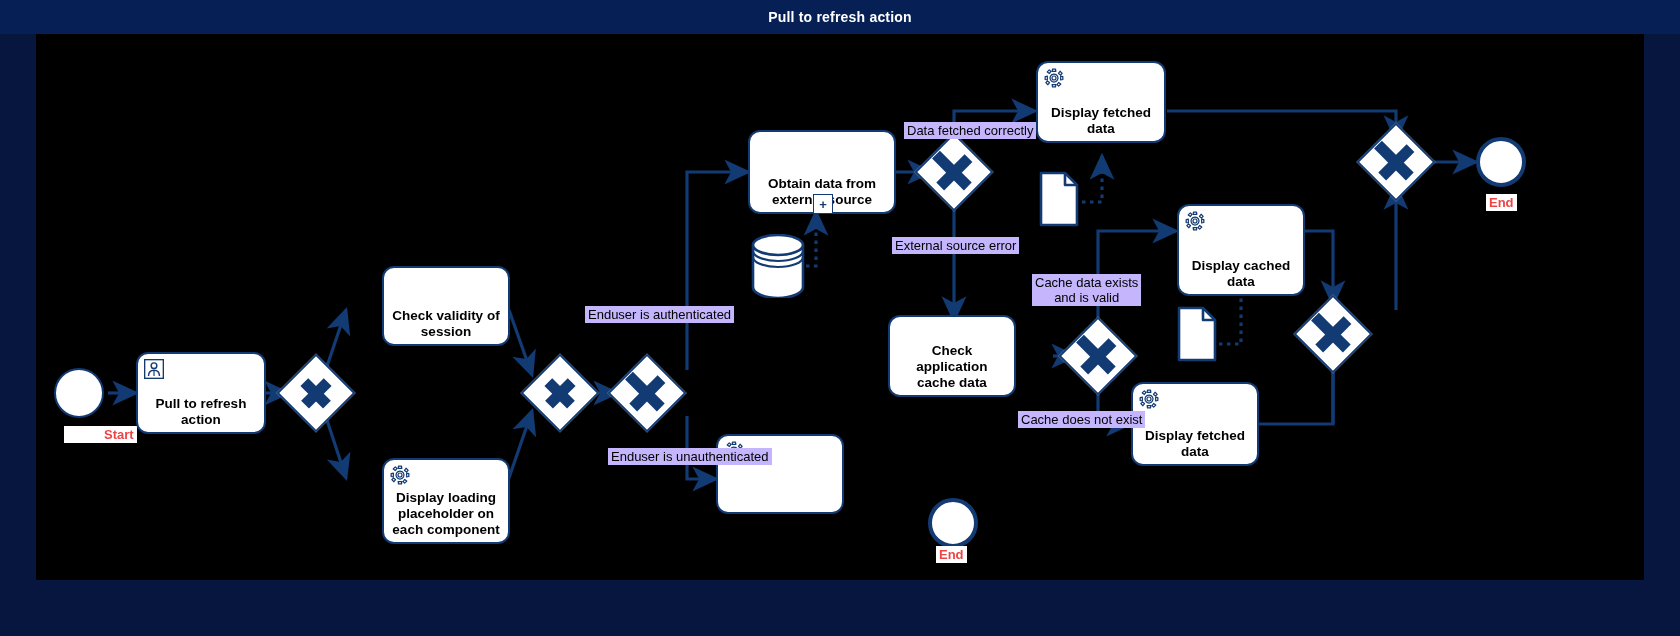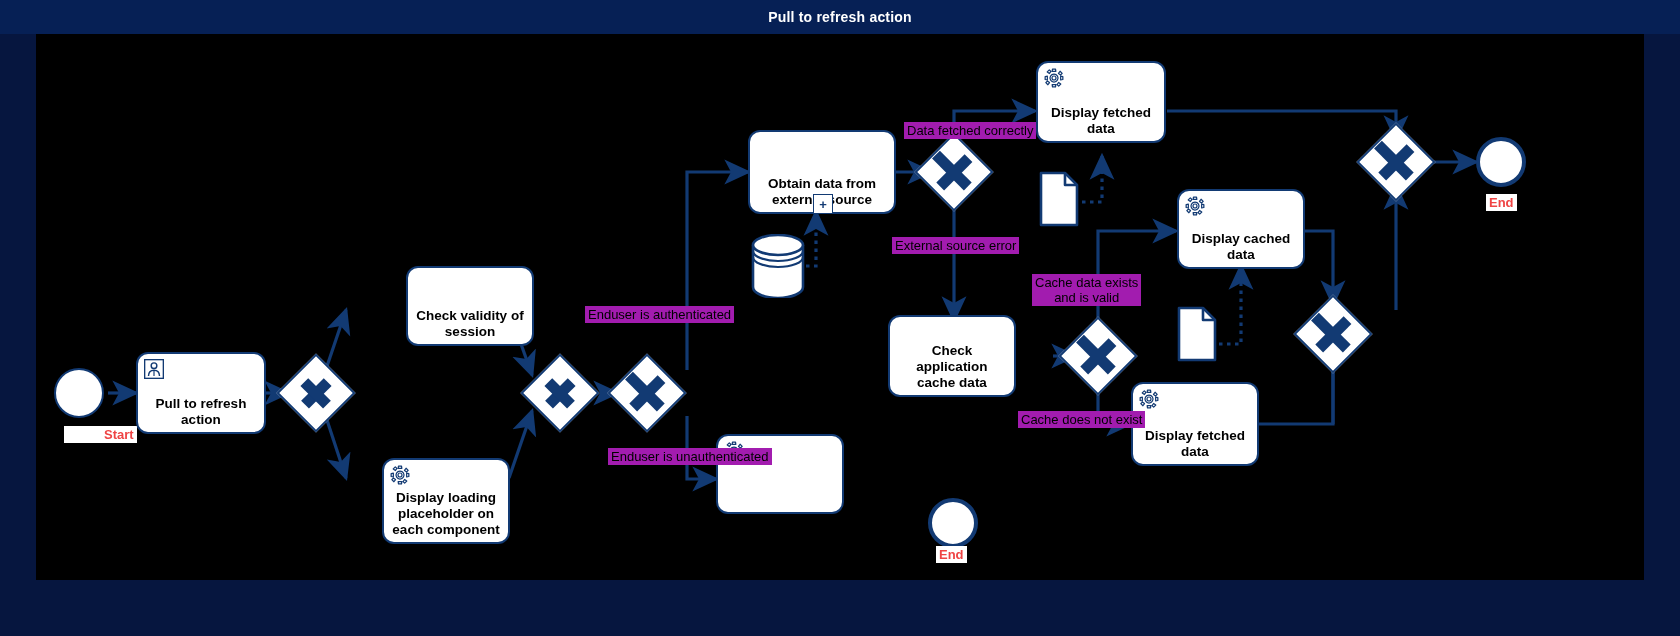--- a/index.html
+++ b/index.html
@@ -61,21 +61,21 @@
   .gwpar .bar{position:absolute;background:#123a73;}
   .gwpar .bar.v{left:50%;top:10px;bottom:10px;width:11px;margin-left:-5.5px;}
   .gwpar .bar.h{top:50%;left:10px;right:10px;height:11px;margin-top:-5.5px;}
 
   .gwex .bar{position:absolute;background:#123a73;left:50%;top:6px;bottom:6px;width:11px;margin-left:-5.5px;}
   .gwex .bar.b{top:50%;left:6px;right:6px;height:11px;margin-top:-5.5px;bottom:auto;width:auto;}
 
   
   .edgelabel{
     position:absolute;
-    background:#a21caf;color:#000000;
+    background:#c4b5fd;color:#000000;
     font-size:13px;line-height:15px;
     padding:1px 3px;
     white-space:pre;
     text-align:center;
   }
   
   .evname{
     position:absolute;background:#ffffff;color:#ef4444;
     font-size:13px;font-weight:bold;line-height:15px;
     padding:1px 3px;white-space:nowrap;
@@ -184,21 +184,21 @@
       <svg class="nodeicon" viewBox="0 0 24 24">
         <rect x="0.8" y="0.8" width="22.4" height="22.4" fill="#ffffff" stroke="#123a73" stroke-width="1.6"></rect>
         <circle cx="12" cy="8" r="3.4" fill="none" stroke="#123a73" stroke-width="1.7"></circle>
         <path d="M5.4 20.5 C5.4 15.6 8.4 13.4 12 13.4 C15.6 13.4 18.6 15.6 18.6 20.5" fill="none" stroke="#123a73" stroke-width="1.7"></path>
         <path d="M12 13.6 L12 20.5" stroke="#123a73" stroke-width="1.4"></path>
       </svg>
       <span class="tlabel">Pull to refresh
 action</span>
     </div>
 
-    <div class="node task" style="left:346px;top:232px;width:128px;height:80px;margin-left:24px;">
+    <div class="node task" style="left:346px;top:232px;width:128px;height:80px;">
       <span class="tlabel">Check validity of
 session</span>
     </div>
 
     <div class="node task" style="left:346px;top:400px;width:128px;height:86px;margin-top:24px;">
       <svg class="nodeicon" viewBox="0 0 24 24">
         <path d="M12 7.2 a4.8 4.8 0 1 0 0.01 0 z M10.2 1.4 h3.6 l0.4 2.6 l-4.4 0 z
                  M19.3 3.9 l2.5 2.5 l-1.8 1.9 l-2.6 -1.8 z
                  M22.6 10.2 v3.6 l-2.6 0.4 v-4.4 z
                  M20.1 19.3 l-2.5 2.5 l-1.9 -1.8 l1.8 -2.6 z
@@ -246,21 +246,21 @@
                  M20.1 19.3 l-2.5 2.5 l-1.9 -1.8 l1.8 -2.6 z
                  M13.8 22.6 h-3.6 l-0.4 -2.6 h4.4 z
                  M4.7 20.1 l-2.5 -2.5 l1.8 -1.9 l2.6 1.8 z
                  M1.4 13.8 v-3.6 l2.6 -0.4 v4.4 z
                  M3.9 4.7 l2.5 -2.5 l1.9 1.8 l-1.8 2.6 z" fill="none" stroke="#123a73" stroke-width="1.5" stroke-linejoin="round"></path>
         <circle cx="12" cy="12" r="2.4" fill="none" stroke="#123a73" stroke-width="1.4"></circle>
       </svg>
       <span class="tlabel">Display fetched data</span>
     </div>
 
-    <div class="node task" style="left:1141px;top:155px;width:128px;height:80px;">
+    <div class="node task" style="left:1141px;top:170px;width:128px;height:92px;">
       <svg class="nodeicon" viewBox="0 0 24 24">
         <path d="M12 7.2 a4.8 4.8 0 1 0 0.01 0 z M10.2 1.4 h3.6 l0.4 2.6 l-4.4 0 z
                  M19.3 3.9 l2.5 2.5 l-1.8 1.9 l-2.6 -1.8 z
                  M22.6 10.2 v3.6 l-2.6 0.4 v-4.4 z
                  M20.1 19.3 l-2.5 2.5 l-1.9 -1.8 l1.8 -2.6 z
                  M13.8 22.6 h-3.6 l-0.4 -2.6 h4.4 z
                  M4.7 20.1 l-2.5 -2.5 l1.8 -1.9 l2.6 1.8 z
                  M1.4 13.8 v-3.6 l2.6 -0.4 v4.4 z
                  M3.9 4.7 l2.5 -2.5 l1.9 1.8 l-1.8 2.6 z" fill="none" stroke="#123a73" stroke-width="1.5" stroke-linejoin="round"></path>
         <circle cx="12" cy="12" r="2.4" fill="none" stroke="#123a73" stroke-width="1.4"></circle>

